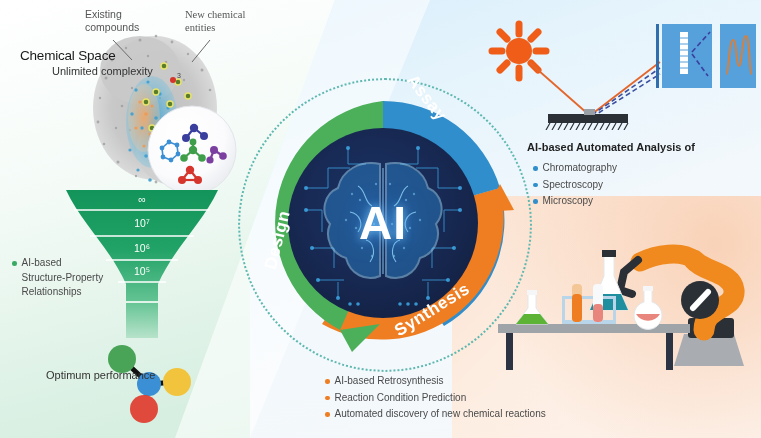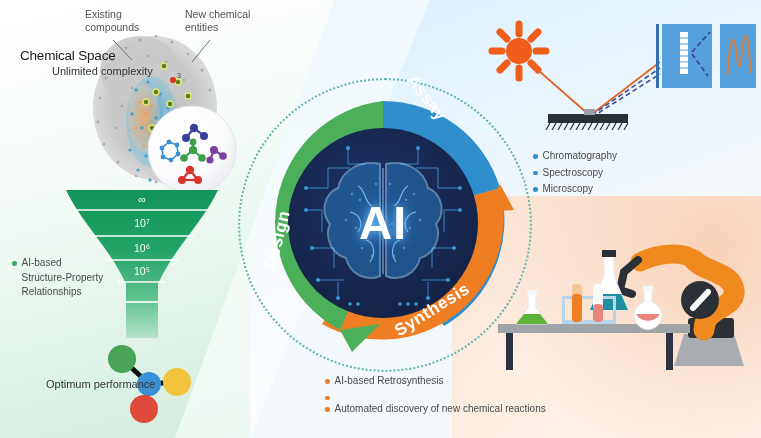--- a/index.html
+++ b/index.html
@@ -232,21 +232,21 @@
       <circle cx="52" cy="66" r="4.2"></circle>
         <circle cx="44" cy="76" r="4"></circle>
         <circle cx="60" cy="76" r="4"></circle>
     </g>
   </svg>
 
   <div class="abs lbl" style="left:85px;top:8px;text-align:left;">
     <div>Existing</div>
     <div>compounds</div>
   </div>
-  <div class="abs lbl" style="left:185px;top:8px;text-align:left;">
+  <div class="abs lbl" style="left:185px;top:8px;text-align:left;font-family:Liberation Serif, serif;">
     <div>New chemical</div>
     <div>entities</div>
   </div>
   <svg class="abs" style="left:80px;top:34px" width="160" height="40">
     <line x1="33" y1="6" x2="52" y2="26" stroke="#6b6b6b" stroke-width="1"></line>
     <line x1="130" y1="6" x2="112" y2="28" stroke="#6b6b6b" stroke-width="1"></line>
   </svg>
 
   <div class="abs" style="left:20px;top:48px">
     <div class="h-title">Chemical Space</div>
@@ -292,21 +292,21 @@
       <line x1="27" y1="19" x2="54" y2="44"></line>
       <line x1="54" y1="44" x2="82" y2="42"></line>
       <line x1="54" y1="44" x2="49" y2="69"></line>
     </g>
     <circle cx="27" cy="19" r="14" fill="#4aa458"></circle>
     <circle cx="54" cy="44" r="12" fill="#3b8fd4"></circle>
     <circle cx="82" cy="42" r="14" fill="#f2c43d"></circle>
     <circle cx="49" cy="69" r="14" fill="#e04a3c"></circle>
   </svg>
   <div class="abs" style="left:14px;top:366px">
-    <div class="h-sub" style="margin-top:12px">Optimum performance</div>
+    <div class="h-sub" style="margin-top:3px">Optimum performance</div>
   </div>
 
   <div class="abs" id="ring-dots"></div>
 
   <svg class="abs" id="arc-svg" width="270" height="270" viewBox="0 0 270 270">
 
     <path d="M135,13 A122,122 0 0 1 252,100 L217,110 A86,86 0 0 0 135,49 Z" fill="#2f8ecb"></path>
     <path d="M135,13 L135,49 L100,32 Z" fill="#2f8ecb"></path>
     <path d="M252,100 A122,122 0 0 1 196,238 L176,208 A86,86 0 0 0 217,110 Z" fill="#2f8ecb"></path>
 
@@ -456,20 +456,21 @@
     <g stroke="#3b3f9e" stroke-width="1.6" stroke-dasharray="5,3">
       <line x1="204" y1="34" x2="222" y2="14"></line>
       <line x1="204" y1="36" x2="220" y2="58"></line>
     </g>
 
     <rect x="232" y="6" width="36" height="64" fill="#56a0dc"></rect>
     <path d="M238,56 C241,56 241,22 245,22 C249,22 248,48 251,48 C254,48 254,18 258,18 C262,18 261,56 264,56" fill="none" stroke="#d4803f" stroke-width="2"></path>
   </svg>
 
   <div class="abs" style="left:527px;top:141px;width:220px">
+    <div class="hdr2">AI-based Automated Analysis of</div>
     <div style="margin-top:8px;margin-left:6px">
       <div class="li">
         <span class="bullet" style="background:#2f8ecb"></span>
         <span class="list-txt">Chromatography</span>
       </div>
       <div class="li">
         <span class="bullet" style="background:#2f8ecb"></span>
         <span class="list-txt">Spectroscopy</span>
       </div>
       <div class="li">
@@ -517,20 +518,21 @@
     <rect x="145" y="48" width="10" height="5" fill="#f4f6f7"></rect>
   </svg>
 
   <div class="abs" style="left:325px;top:374px;width:300px">
     <div class="li">
       <span class="bullet" style="background:#ef7d22"></span>
       <span class="list-txt">AI-based Retrosynthesis</span>
     </div>
     <div class="li">
       <span class="bullet" style="background:#ef7d22"></span>
+      <span class="list-txt">Reaction Condition Prediction</span>
     </div>
     <div class="li">
       <span class="bullet" style="background:#ef7d22"></span>
       <span class="list-txt">Automated discovery of new chemical reactions</span>
     </div>
   </div>
 
 </div>
 
 </body></html>

